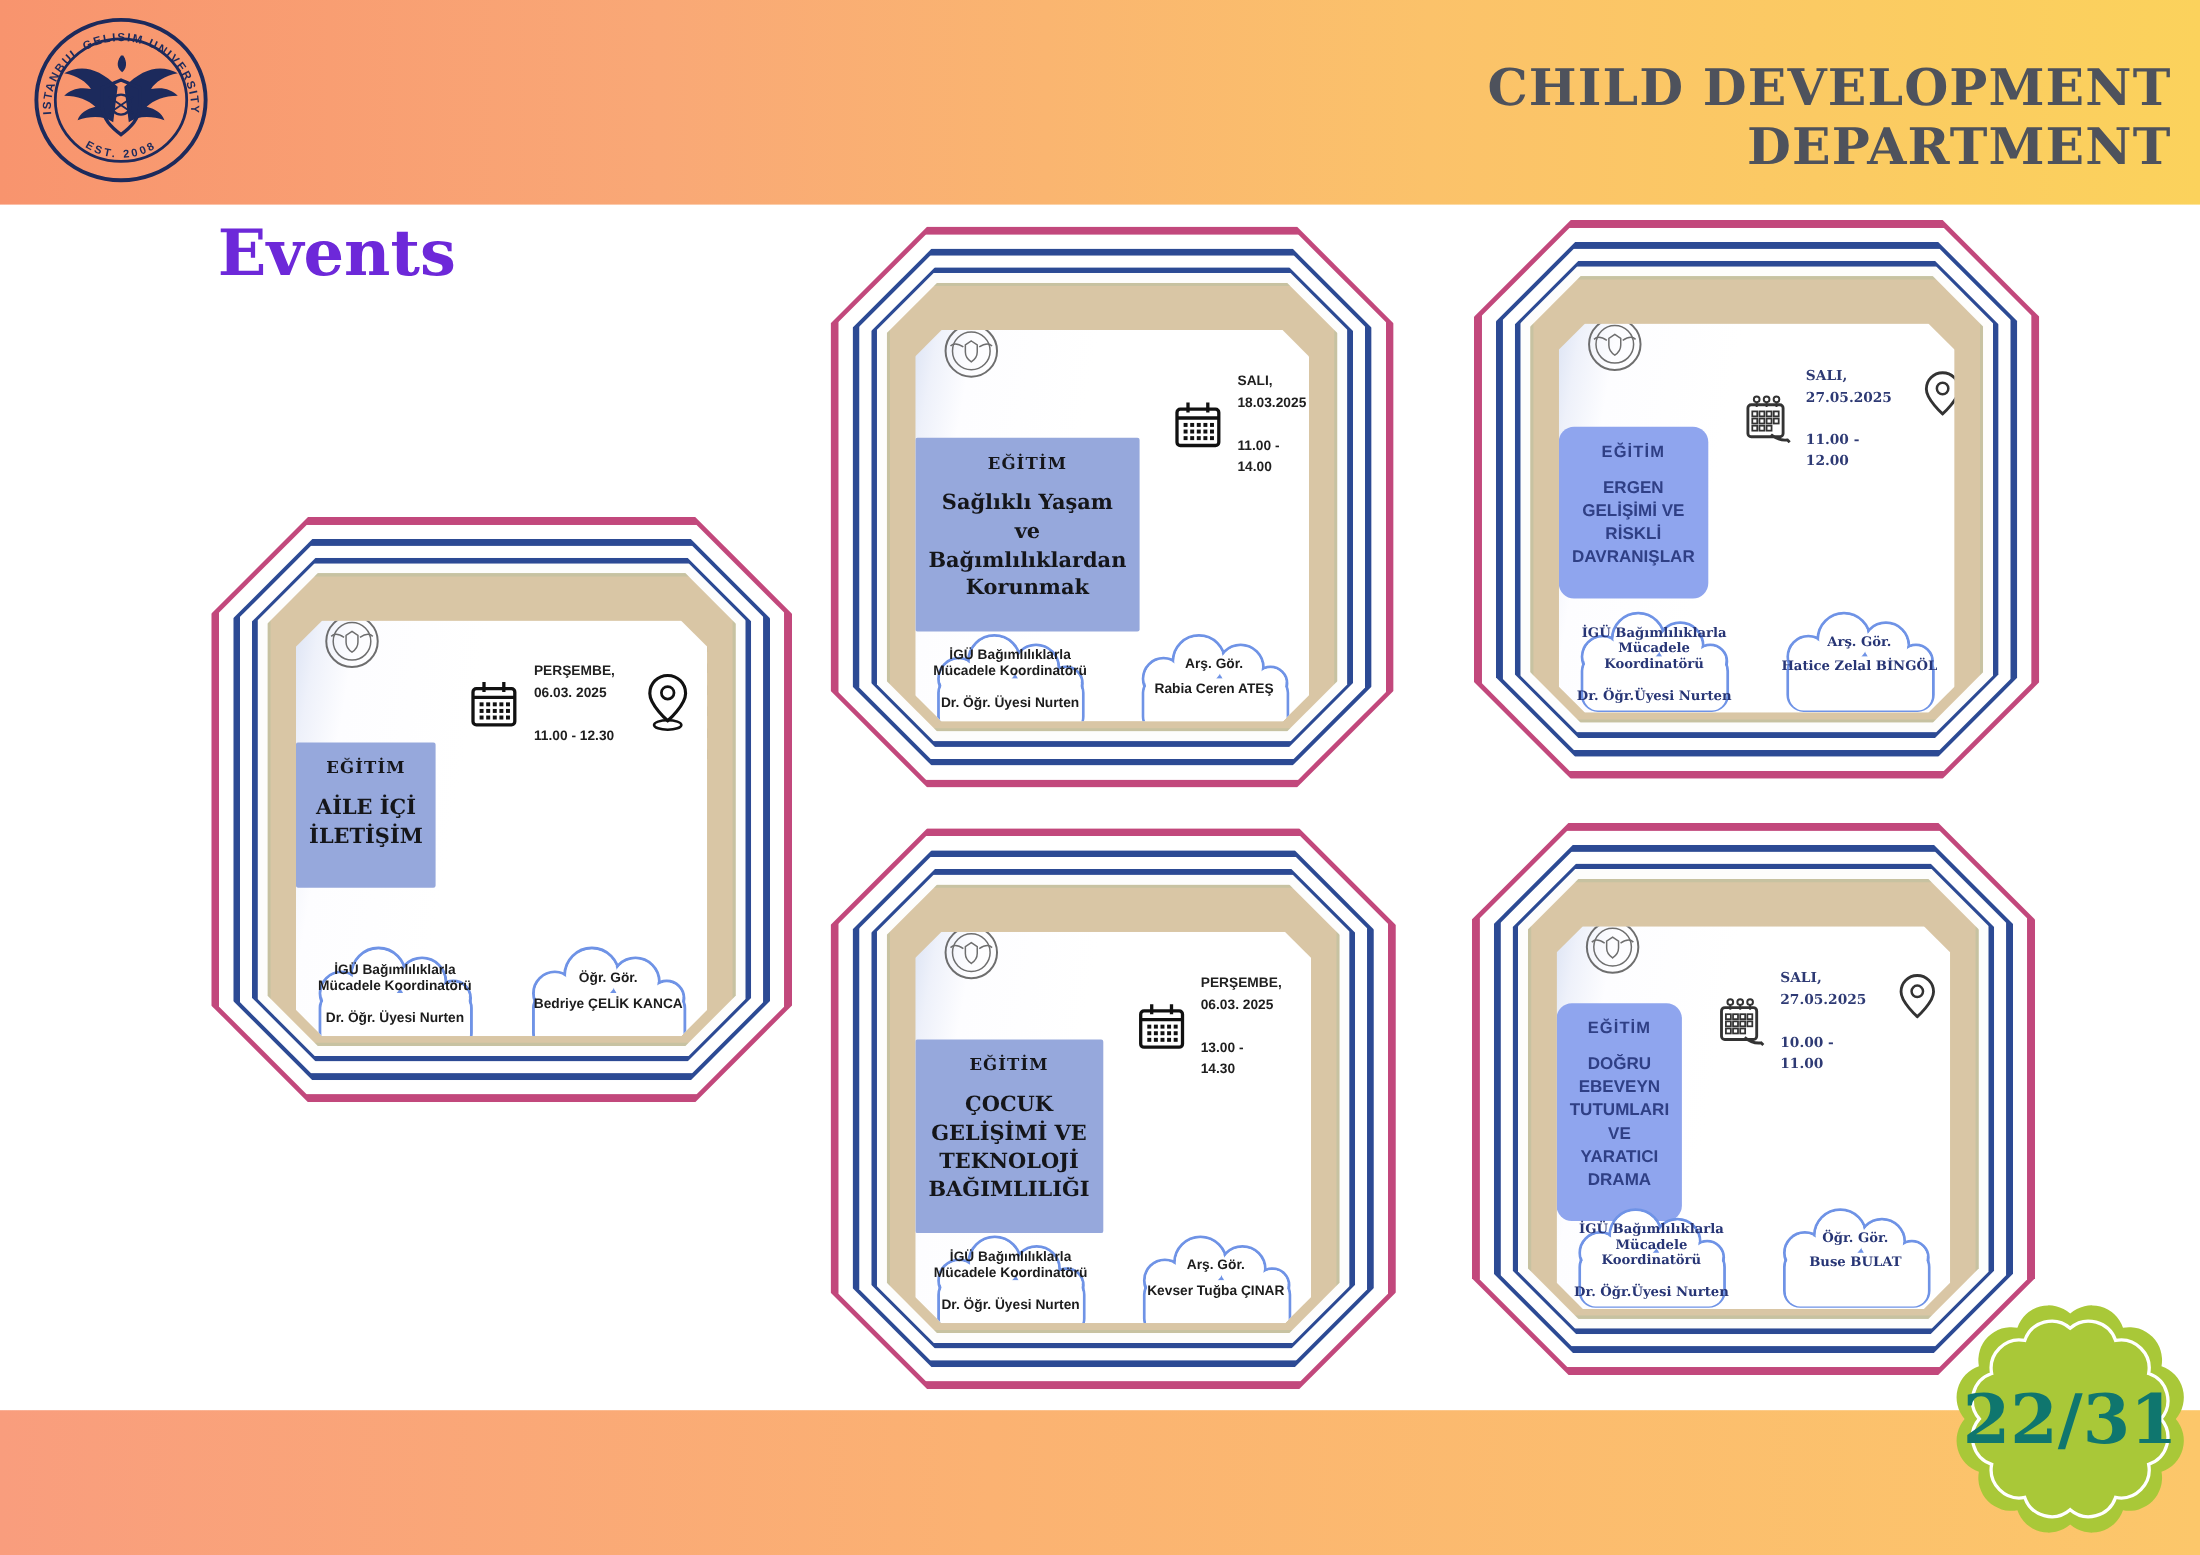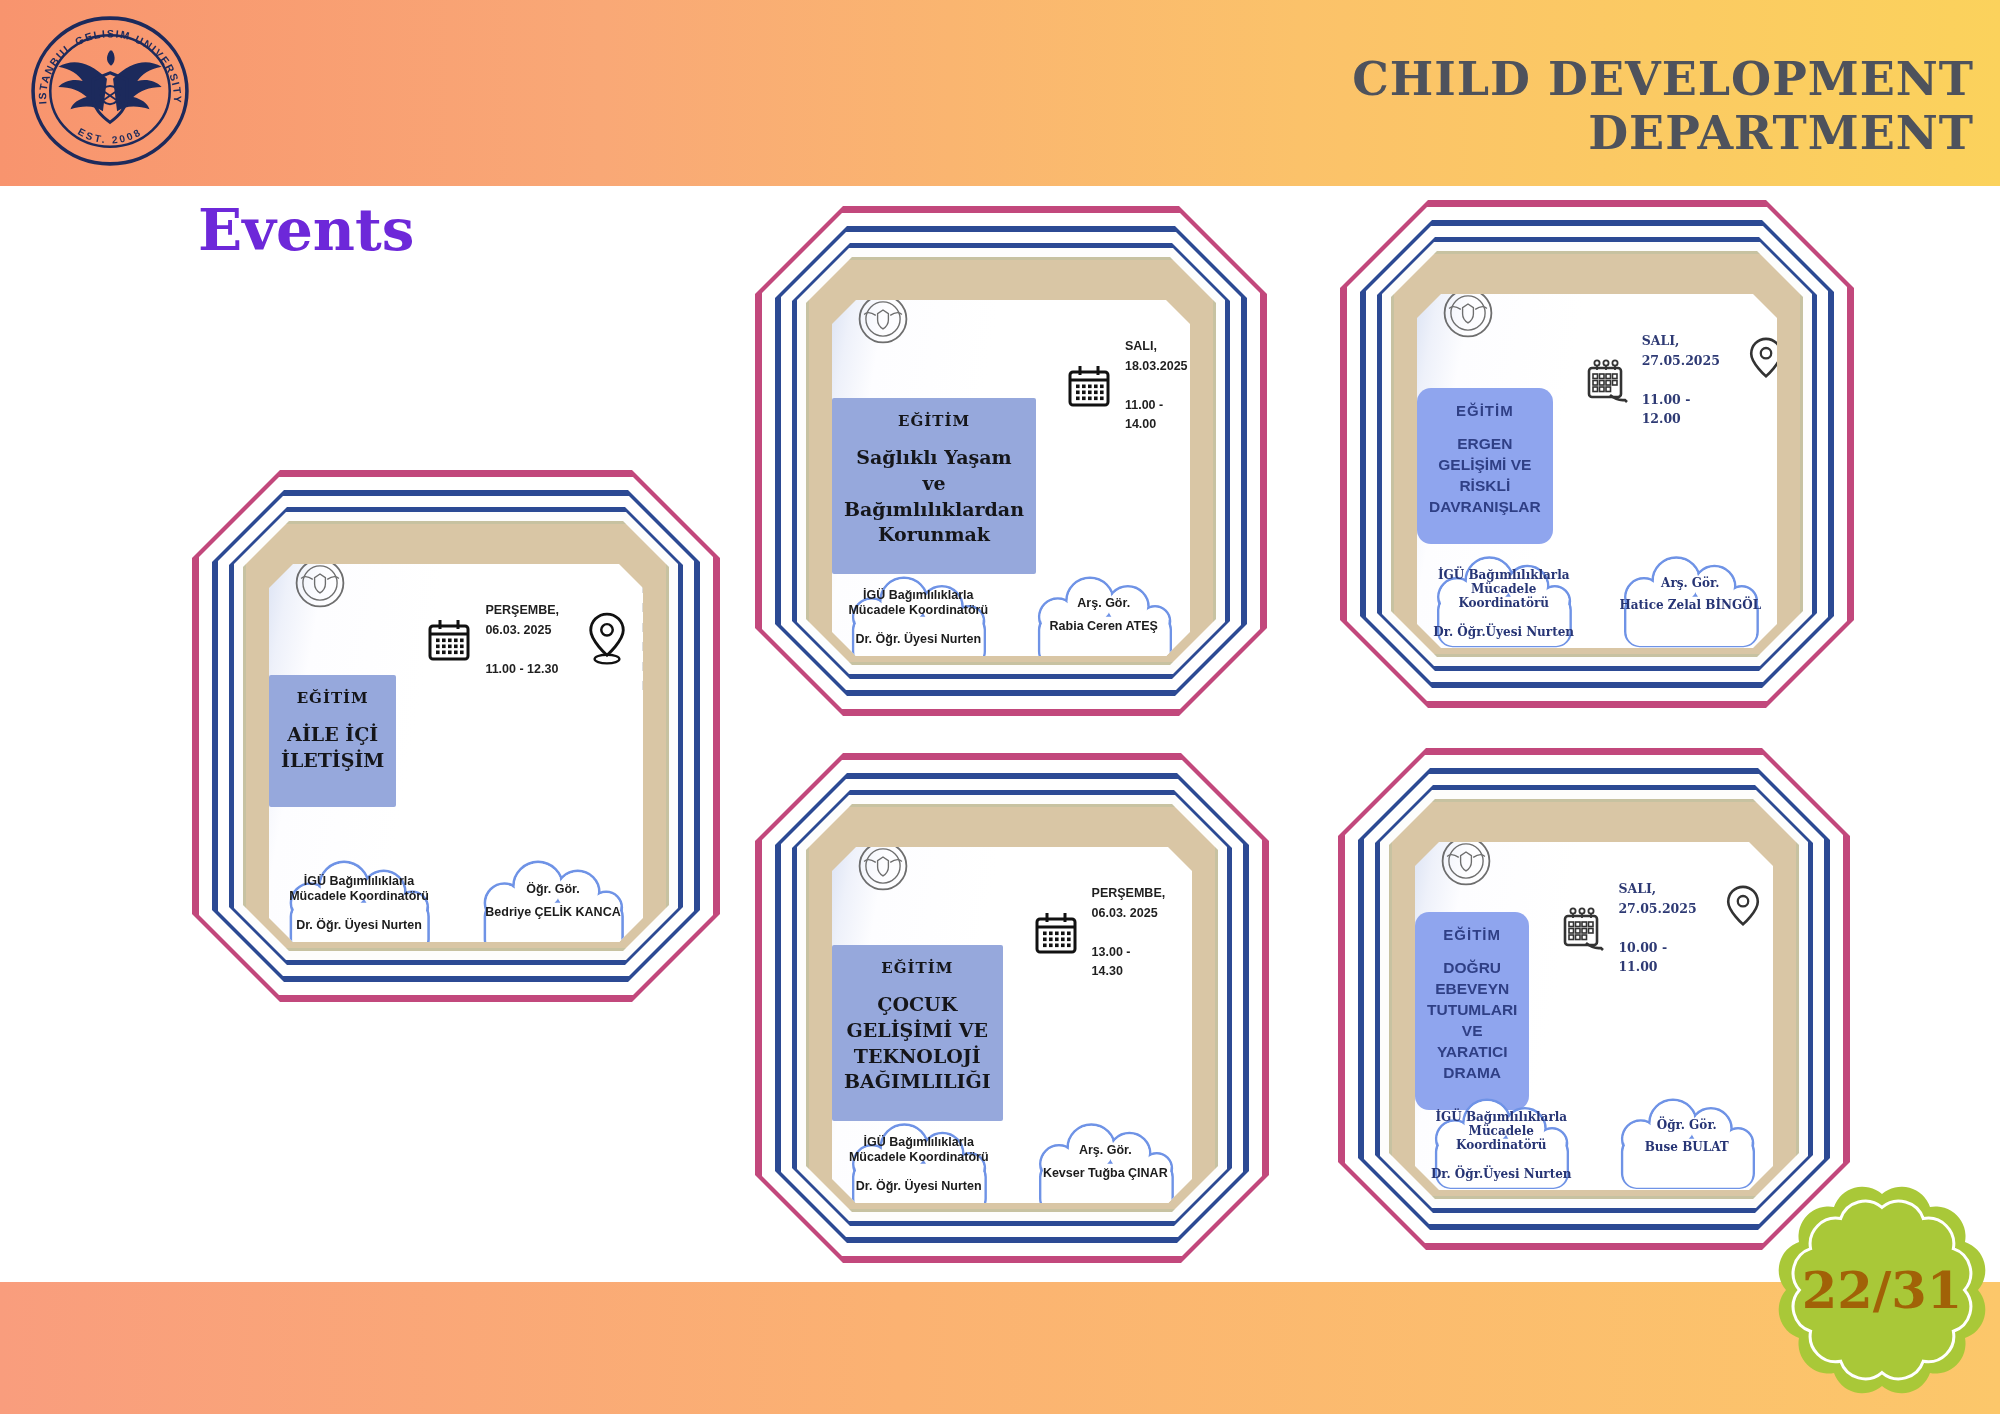--- a/index.html
+++ b/index.html
@@ -87,21 +87,21 @@
   .icon-cal-a,.icon-cal-b{width:46px;height:46px;flex:none;}
   .icon-pin-a{width:44px;height:54px;flex:none;}
   .icon-pin-b{width:40px;height:48px;flex:none;}
 
   
   .footer{position:absolute;left:0;top:1282px;width:2000px;height:132px;
           background:linear-gradient(90deg,#f99d7d 0%,#fbb272 45%,#fcc76a 100%);}
   .page-badge{position:absolute;left:1776px;top:1184px;width:212px;height:212px;z-index:5;}
   .page-badge svg{position:absolute;inset:0;}
   .badge-num{position:absolute;inset:0;display:flex;align-items:center;justify-content:center;
-             font-family:"DejaVu Serif",serif;font-weight:bold;font-size:51px;color:#a16207;}
+             font-family:"DejaVu Serif",serif;font-weight:bold;font-size:62px;color:#0f766e;}
 </style>
 </head>
 <body>
 
 <div class="slide">
 
   <div class="header">
     <svg class="seal" viewBox="0 0 162 152">
       <ellipse cx="81" cy="76" rx="76" ry="72" fill="none" stroke="#1c2a5c" stroke-width="3.5"></ellipse>
       <ellipse cx="81" cy="76" rx="59" ry="55" fill="none" stroke="#1c2a5c" stroke-width="2.5"></ellipse>

